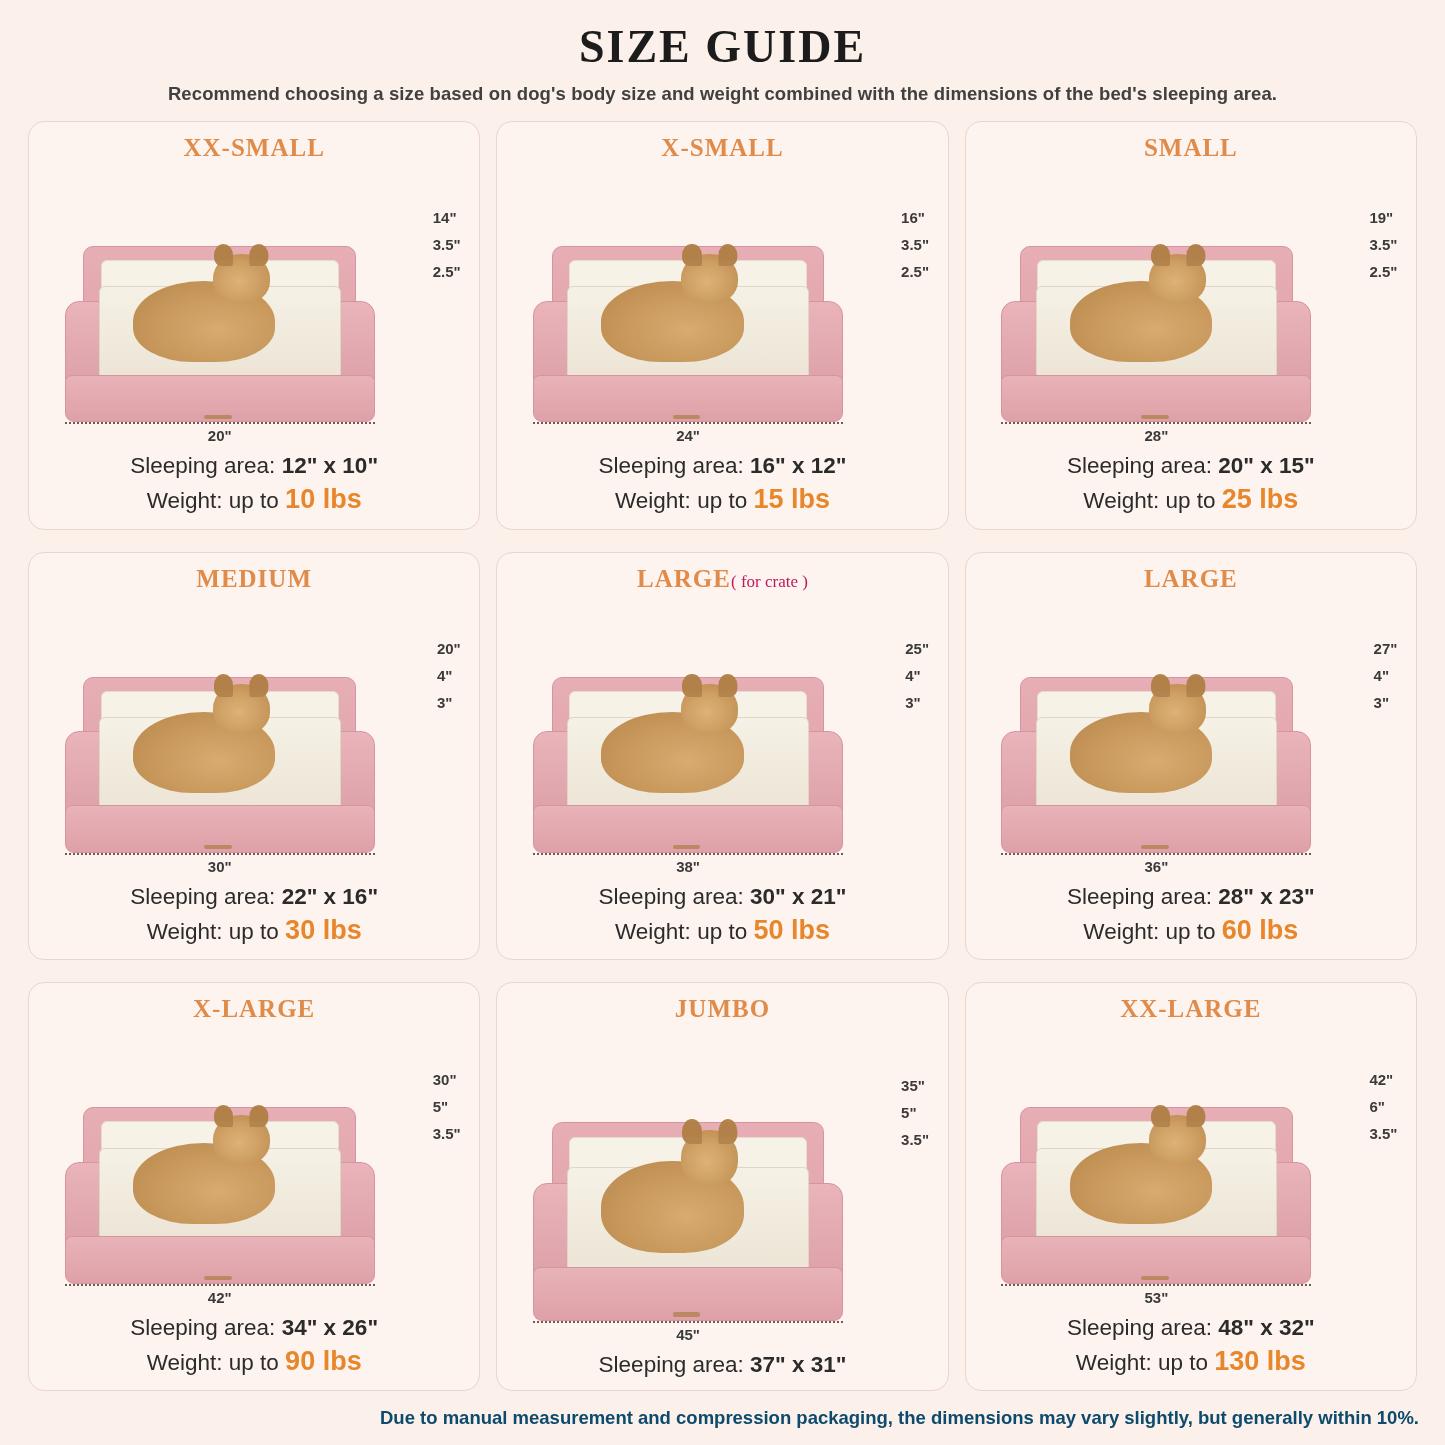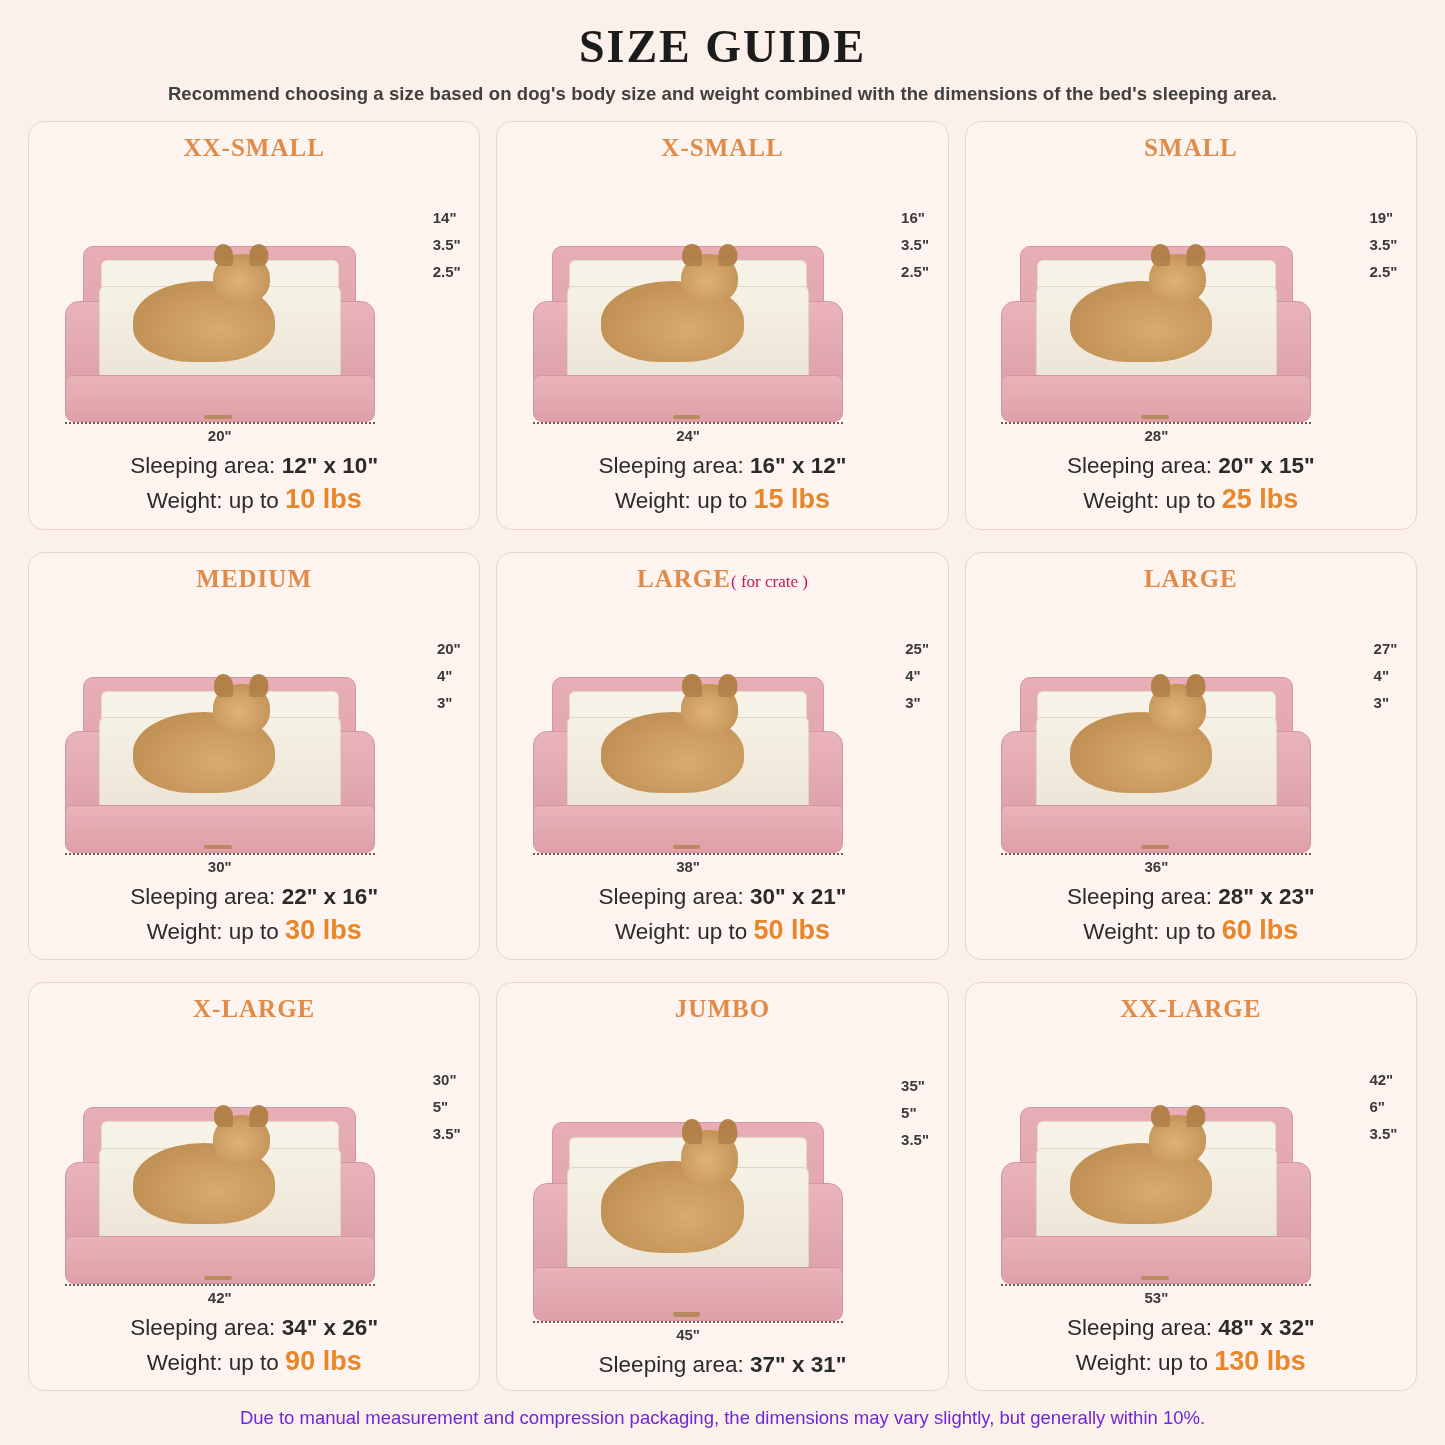--- a/index.html
+++ b/index.html
@@ -209,24 +209,24 @@
   .spec-line .val {
     font-weight: bold;
   }
   .spec-line .lbs {
     color: #e8862b;
     font-weight: bold;
     font-size: 27px;
     margin-top: 44px;
   }
   .footer {
-    text-align: center;
+    text-align: right;
     font-size: 18.5px;
-    font-weight: normal;
-    color: #6d28d9;
+    font-weight: bold;
+    color: #0c4a6e;
     padding: 16px 0 6px 0;
   }
 </style>
 </head>
 <body>
 
 <div class="page">
 
   <div class="title">SIZE GUIDE</div>
   <div class="subtitle">Recommend choosing a size based on dog's body size and weight combined with the dimensions of the bed's sleeping area.</div>

